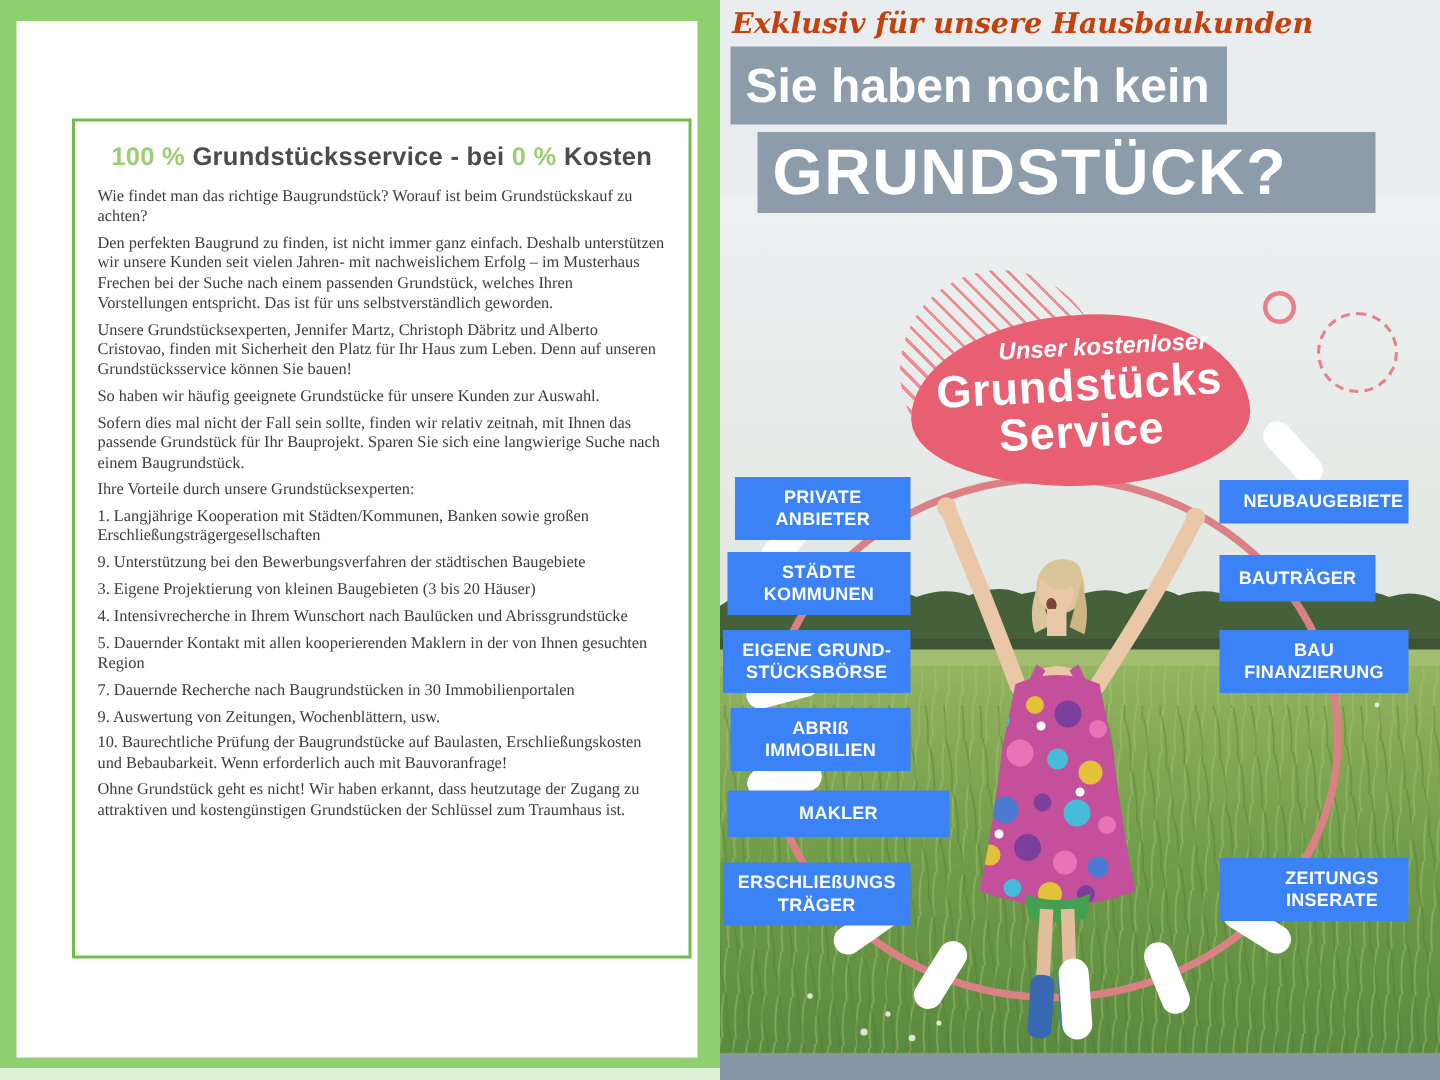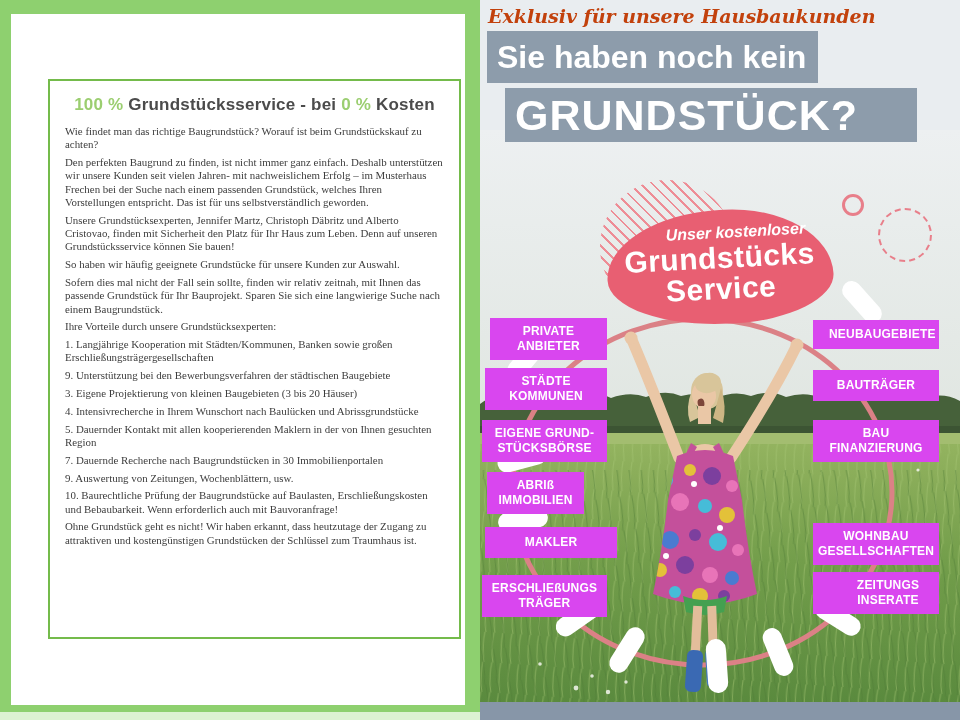--- a/index.html
+++ b/index.html
@@ -34,31 +34,31 @@
   .blob{position:absolute;left:127px;top:210px;width:226px;height:114px;background:#e85f72;z-index:3;
         border-radius:52% 48% 46% 54% / 58% 62% 40% 44%;transform:rotate(-3deg);
         color:#fff;text-align:center;box-sizing:border-box;padding-top:14px;}
   .blob .kicker{font-style:italic;font-weight:bold;font-size:16px;text-align:right;padding-right:26px;}
   .blob .big{font-weight:bold;font-size:30px;line-height:31px;letter-spacing:0.5px;}
   .circle-doodle{position:absolute;left:362px;top:194px;width:16px;height:16px;border:3px solid #e87f8a;
                  border-radius:50%;z-index:2;}
   .dashed-doodle{position:absolute;left:398px;top:208px;width:50px;height:50px;border:2.5px dashed #e87f8a;
                  border-radius:50%;z-index:2;}
 
-  .cat-label{position:absolute;background:#d946ef;color:#ffffff;font-weight:bold;font-size:12px;
+  .cat-label{position:absolute;background:#3b82f6;color:#ffffff;font-weight:bold;font-size:12px;
              line-height:15px;text-align:center;white-space:pre-line;z-index:5;
              padding:6px 2px;box-sizing:border-box;letter-spacing:0.2px;}
   .ll1{left:10px;top:318px;width:117px;}
   .ll2{left:5px;top:368px;width:122px;}
   .ll3{left:2px;top:420px;width:125px;}
-  .ll4{left:7px;top:472px;width:97px;}
-  .ll5{left:5px;top:527px;width:132px;padding:8px 2px;}
+  .ll4{left:7px;top:472px;width:120px;}
+  .ll5{left:5px;top:527px;width:148px;padding:8px 2px;}
   .ll6{left:2px;top:575px;width:125px;}
   .rl1{left:333px;top:320px;width:126px;padding:7px 16px;}
-  .rl2{left:333px;top:370px;width:126px;padding:8px 2px;}
+  .rl2{left:333px;top:370px;width:104px;padding:8px 2px;}
   .rl3{left:333px;top:420px;width:126px;}
   .rl4{left:333px;top:470px;width:126px;}
   .rl5{left:333px;top:523px;width:126px;}
   .rl6{left:333px;top:572px;width:126px;padding-left:26px;}
 
   .footer-bar{position:absolute;left:0;top:702px;width:480px;height:18px;background:#8796a8;z-index:6;}
 </style>
 </head>
 <body>
 
@@ -219,20 +219,18 @@
 STÜCKSBÖRSE</div>
     <div class="cat-label ll4">ABRIß
 IMMOBILIEN</div>
     <div class="cat-label ll5">MAKLER</div>
     <div class="cat-label ll6">ERSCHLIEßUNGS
 TRÄGER</div>
     <div class="cat-label rl1">NEUBAUGEBIETE</div>
     <div class="cat-label rl2">BAUTRÄGER</div>
     <div class="cat-label rl3">BAU
 FINANZIERUNG</div>
-    <div class="cat-label rl5">WOHNBAU
-GESELLSCHAFTEN</div>
     <div class="cat-label rl6">ZEITUNGS
 INSERATE</div>
 
     <div class="footer-bar"></div>
   </div>
 </div>
 
 </body></html>

